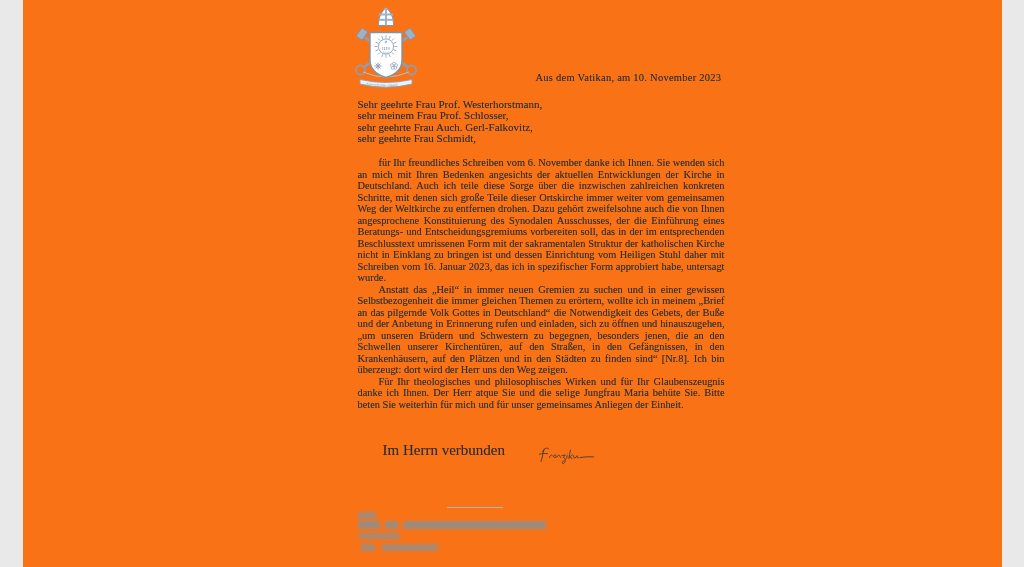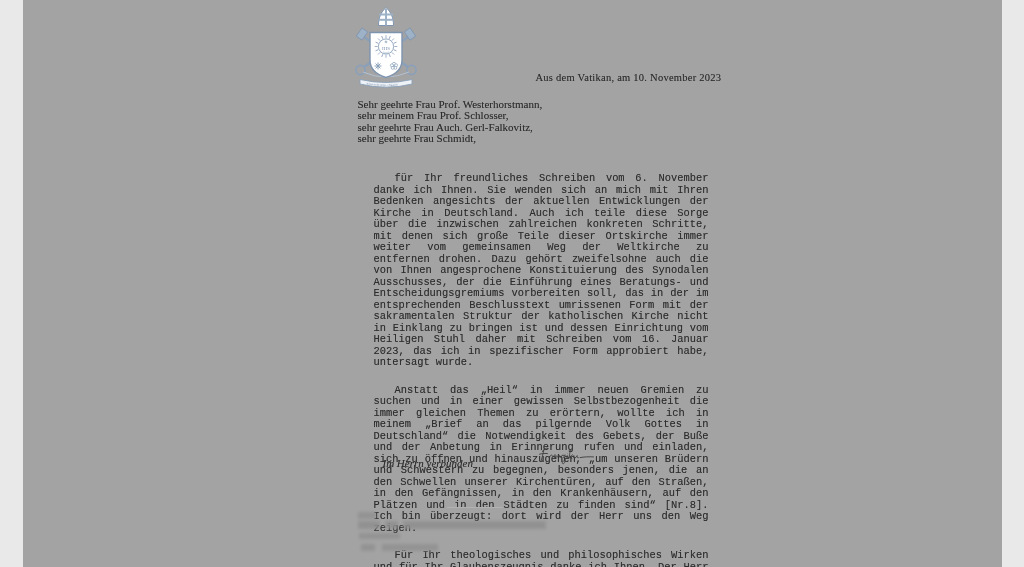--- a/index.html
+++ b/index.html
@@ -1,27 +1,27 @@
 <!DOCTYPE html>
 <html><head>
 <meta charset="utf-8">
 <style>
   html,body{margin:0;padding:0;background:#e9e9e9;}
   .canvas{
     position:relative;width:979px;height:567px;margin:0 auto;
-    background:#a3a3a3;overflow:hidden;
+    background:#f97316;overflow:hidden;
     font-family:"Liberation Serif","DejaVu Serif",serif;color:#2d2d2d;
   }
   .scan{text-shadow:0 0 .6px rgba(70,70,70,.55);}
   .emblem{position:absolute;left:328px;top:6px;width:70px;height:84px;}
   .dateline{position:absolute;left:513px;top:72px;font-size:10.5px;letter-spacing:.25px;white-space:nowrap;}
   .salutation{position:absolute;left:335px;top:99px;font-size:11px;line-height:11.4px;}
   .body{position:absolute;left:335px;top:157px;width:367px;font-size:10.4px;line-height:11.5px;text-align:justify;}
-  .body p{margin:16px;text-indent:21px;font-family:Liberation Mono, monospace;}
-  .closing{position:absolute;left:360px;top:457px;font-size:11px;font-style:italic;}
+  .body p{margin:0;text-indent:21px;}
+  .closing{position:absolute;left:360px;top:442px;font-size:15px;}
   .signature{position:absolute;left:512px;top:444px;width:64px;height:26px;}
   .hairline{position:absolute;left:424px;top:507px;width:56px;height:1px;background:#b2b2b2;}
   .bar{position:absolute;background:#8f8f8f;filter:blur(1.4px);opacity:.78;border-radius:1px;}
   .b1 {left:335px;top:512px;width:18px;height:7px;}
   .b2a{left:335px;top:521px;width:22px;height:8px;opacity:.85;}
   .b2b{left:362px;top:521px;width:13px;height:8px;opacity:.85;}
   .b2c{left:380px;top:521px;width:143px;height:8px;opacity:.85;}
   .b3 {left:336px;top:533px;width:41px;height:6px;}
   .b4a{left:338px;top:544px;width:14px;height:7px;}
   .b4b{left:359px;top:544px;width:56px;height:7px;}

